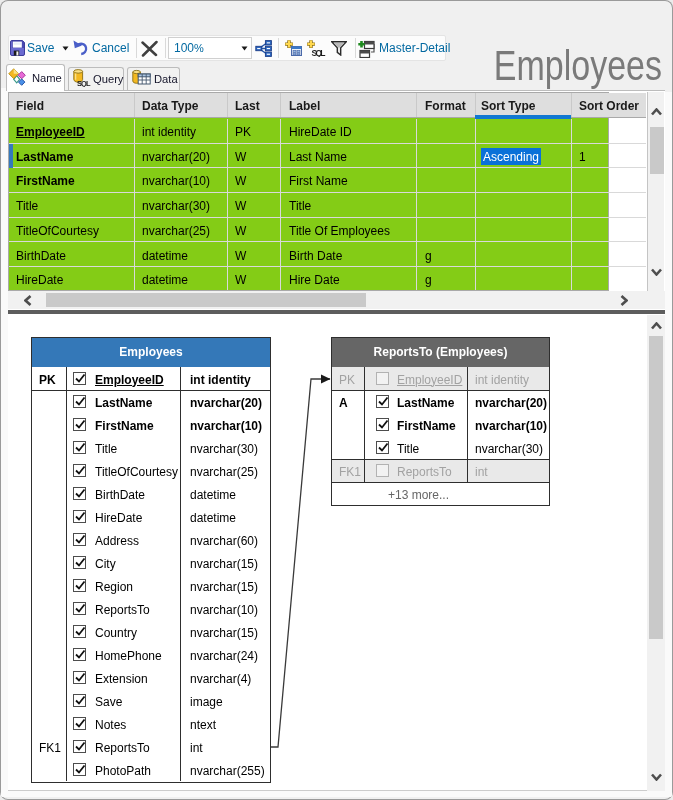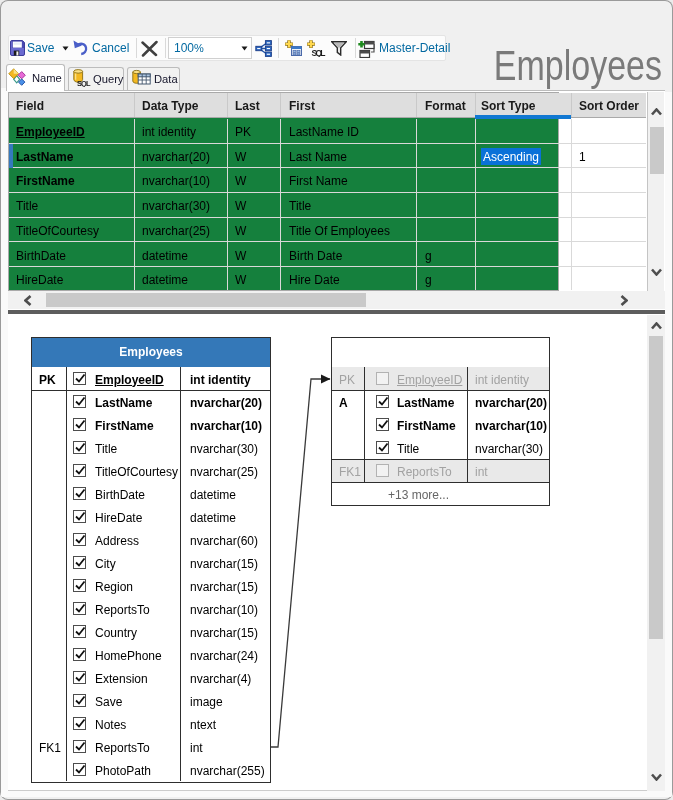--- a/index.html
+++ b/index.html
@@ -21,21 +21,21 @@
             transform:scaleY(1.24);transform-origin:right top}
   
   .tab{position:absolute;box-sizing:border-box;border:1px solid #bcbcbc;border-bottom:none;
        border-radius:3px 3px 0 0;font-size:11.2px;color:#15152a}
   .tab .lbl{position:absolute;top:5px;white-space:nowrap}
   .tab-active{left:6px;top:64px;width:59px;height:27px;background:#fff;z-index:5}
   .tab-q{left:68px;top:67px;width:56px;height:23px;background:#f2f2f1}
   .tab-d{left:127px;top:67px;width:53px;height:23px;background:#f2f2f1}
   .tabpage{position:absolute;left:8px;top:90px;width:657px;height:221px;background:#fff;border-top:1px solid #bcbcbc;box-sizing:border-box}
   
-  .grid{position:absolute;left:8px;top:92px;width:551px;height:199px;background:#15803d;
+  .grid{position:absolute;left:8px;top:92px;width:601px;height:199px;background:#84cc16;
         border:1px solid #a9a9a9;box-sizing:border-box}
   .ghead{position:absolute;left:0;top:0;width:637px;height:25px;background:#dedede;border-bottom:1px solid #a9a9a9;box-sizing:border-box}
   .ghead span{position:absolute;top:6px;font-weight:bold;font-size:12px;color:#191919}
   .grow{position:absolute;left:0;width:637px;height:24.7px;border-bottom:1px solid #d9d9d9;box-sizing:border-box}
   .grow span{position:absolute;top:6px;font-size:12px;color:#000;white-space:nowrap}
   .gvline{position:absolute;top:0;width:1px;height:171px;background:#d9d9d9}
   .gvlineh{position:absolute;top:0;width:1px;height:24px;background:#c9c9c9}
   .sortbar{position:absolute;left:466px;top:22px;width:96px;height:4px;background:#1178d2}
   .focusbar{position:absolute;left:0px;top:51.1px;width:3.5px;height:24.5px;background:#3579bd;z-index:3}
   .asc{position:absolute;left:-2px;top:-1.5px;background:#0a71d8;padding:1.5px 2px;font-size:12px}
@@ -178,21 +178,21 @@
       <path d="M13.7 10.9 L16.9 14.1 L13.7 17.3 L10.5 14.1 Z" fill="#4a90e8" stroke="#2858a8"></path>
     </svg>
     <div class="lbl" style="left:25px;top:7px">Name</div>
   </div>
 
   <div class="grid">
     <div class="ghead">
       <span style="left:7px">Field</span>
       <span style="left:133px">Data Type</span>
       <span style="left:226px">Last</span>
-      <span style="left:280px">First</span>
+      <span style="left:280px">Label</span>
       <span style="left:416px">Format</span>
       <span style="left:472px">Sort Type</span>
       <span style="left:570px">Sort Order</span>
       <div class="gvlineh" style="left:125px"></div>
       <div class="gvlineh" style="left:218px"></div>
       <div class="gvlineh" style="left:271px"></div>
       <div class="gvlineh" style="left:407px"></div>
       <div class="gvlineh" style="left:466px"></div>
       <div class="gvlineh" style="left:562px"></div>
       <div class="sortbar"></div>
@@ -201,21 +201,21 @@
       <div class="gvline" style="left:125px"></div>
       <div class="gvline" style="left:218px"></div>
       <div class="gvline" style="left:271px"></div>
       <div class="gvline" style="left:407px"></div>
       <div class="gvline" style="left:466px"></div>
       <div class="gvline" style="left:562px"></div>
       <div class="grow" style="top:0">
         <span class="b u" style="left:7px">EmployeeID</span>
           <span style="left:133px">int identity</span>
           <span style="left:226px">PK</span>
-          <span style="left:280px">LastName ID</span>
+          <span style="left:280px">HireDate ID</span>
       </div>
       <div class="grow" style="top:24.7px">
         <span class="b" style="left:7px">LastName</span>
           <span style="left:133px">nvarchar(20)</span>
           <span style="left:226px">W</span>
           <span style="left:280px">Last Name</span>
         <span style="left:474px">
             <span class="asc">Ascending</span>
           </span>
           <span style="left:570px">1</span>
@@ -464,20 +464,21 @@
               <path d="M3 7.5 L6 10.5 L11.5 3.5" stroke="#111" stroke-width="1.8" fill="none"></path>
             </svg>
           </div>
           <span class="" style="left:63px">PhotoPath</span>
           <span class="" style="left:158px">nvarchar(255)</span>
         </div>
       </div>
   </div>
 
   <div class="dtable" style="left:331px;top:337px;width:219px;height:169px">
+    <div class="dhead" style="height:28.5px;background:#666;padding-top:7px">ReportsTo (Employees)</div>
     <div class="dvline" style="left:31.5px;top:28.5px;height:115px"></div>
     <div class="dvline" style="left:134.5px;top:28.5px;height:115px"></div>
     <div class="dhline" style="top:51.5px"></div>
     <div class="dhline" style="top:120.5px"></div>
     <div class="dhline" style="top:143.5px"></div>
     <div id="reprows" style="position:absolute;left:0;top:28.5px;width:100%">
         <div class="drow" style="top:0px;background:#e9e9e9;">
           <span class="gray" style="left:7px">PK</span>
           <div class="cbdis" style="left:44px;top:5px"></div>
           <span class=" gray u" style="left:65px">EmployeeID</span>

